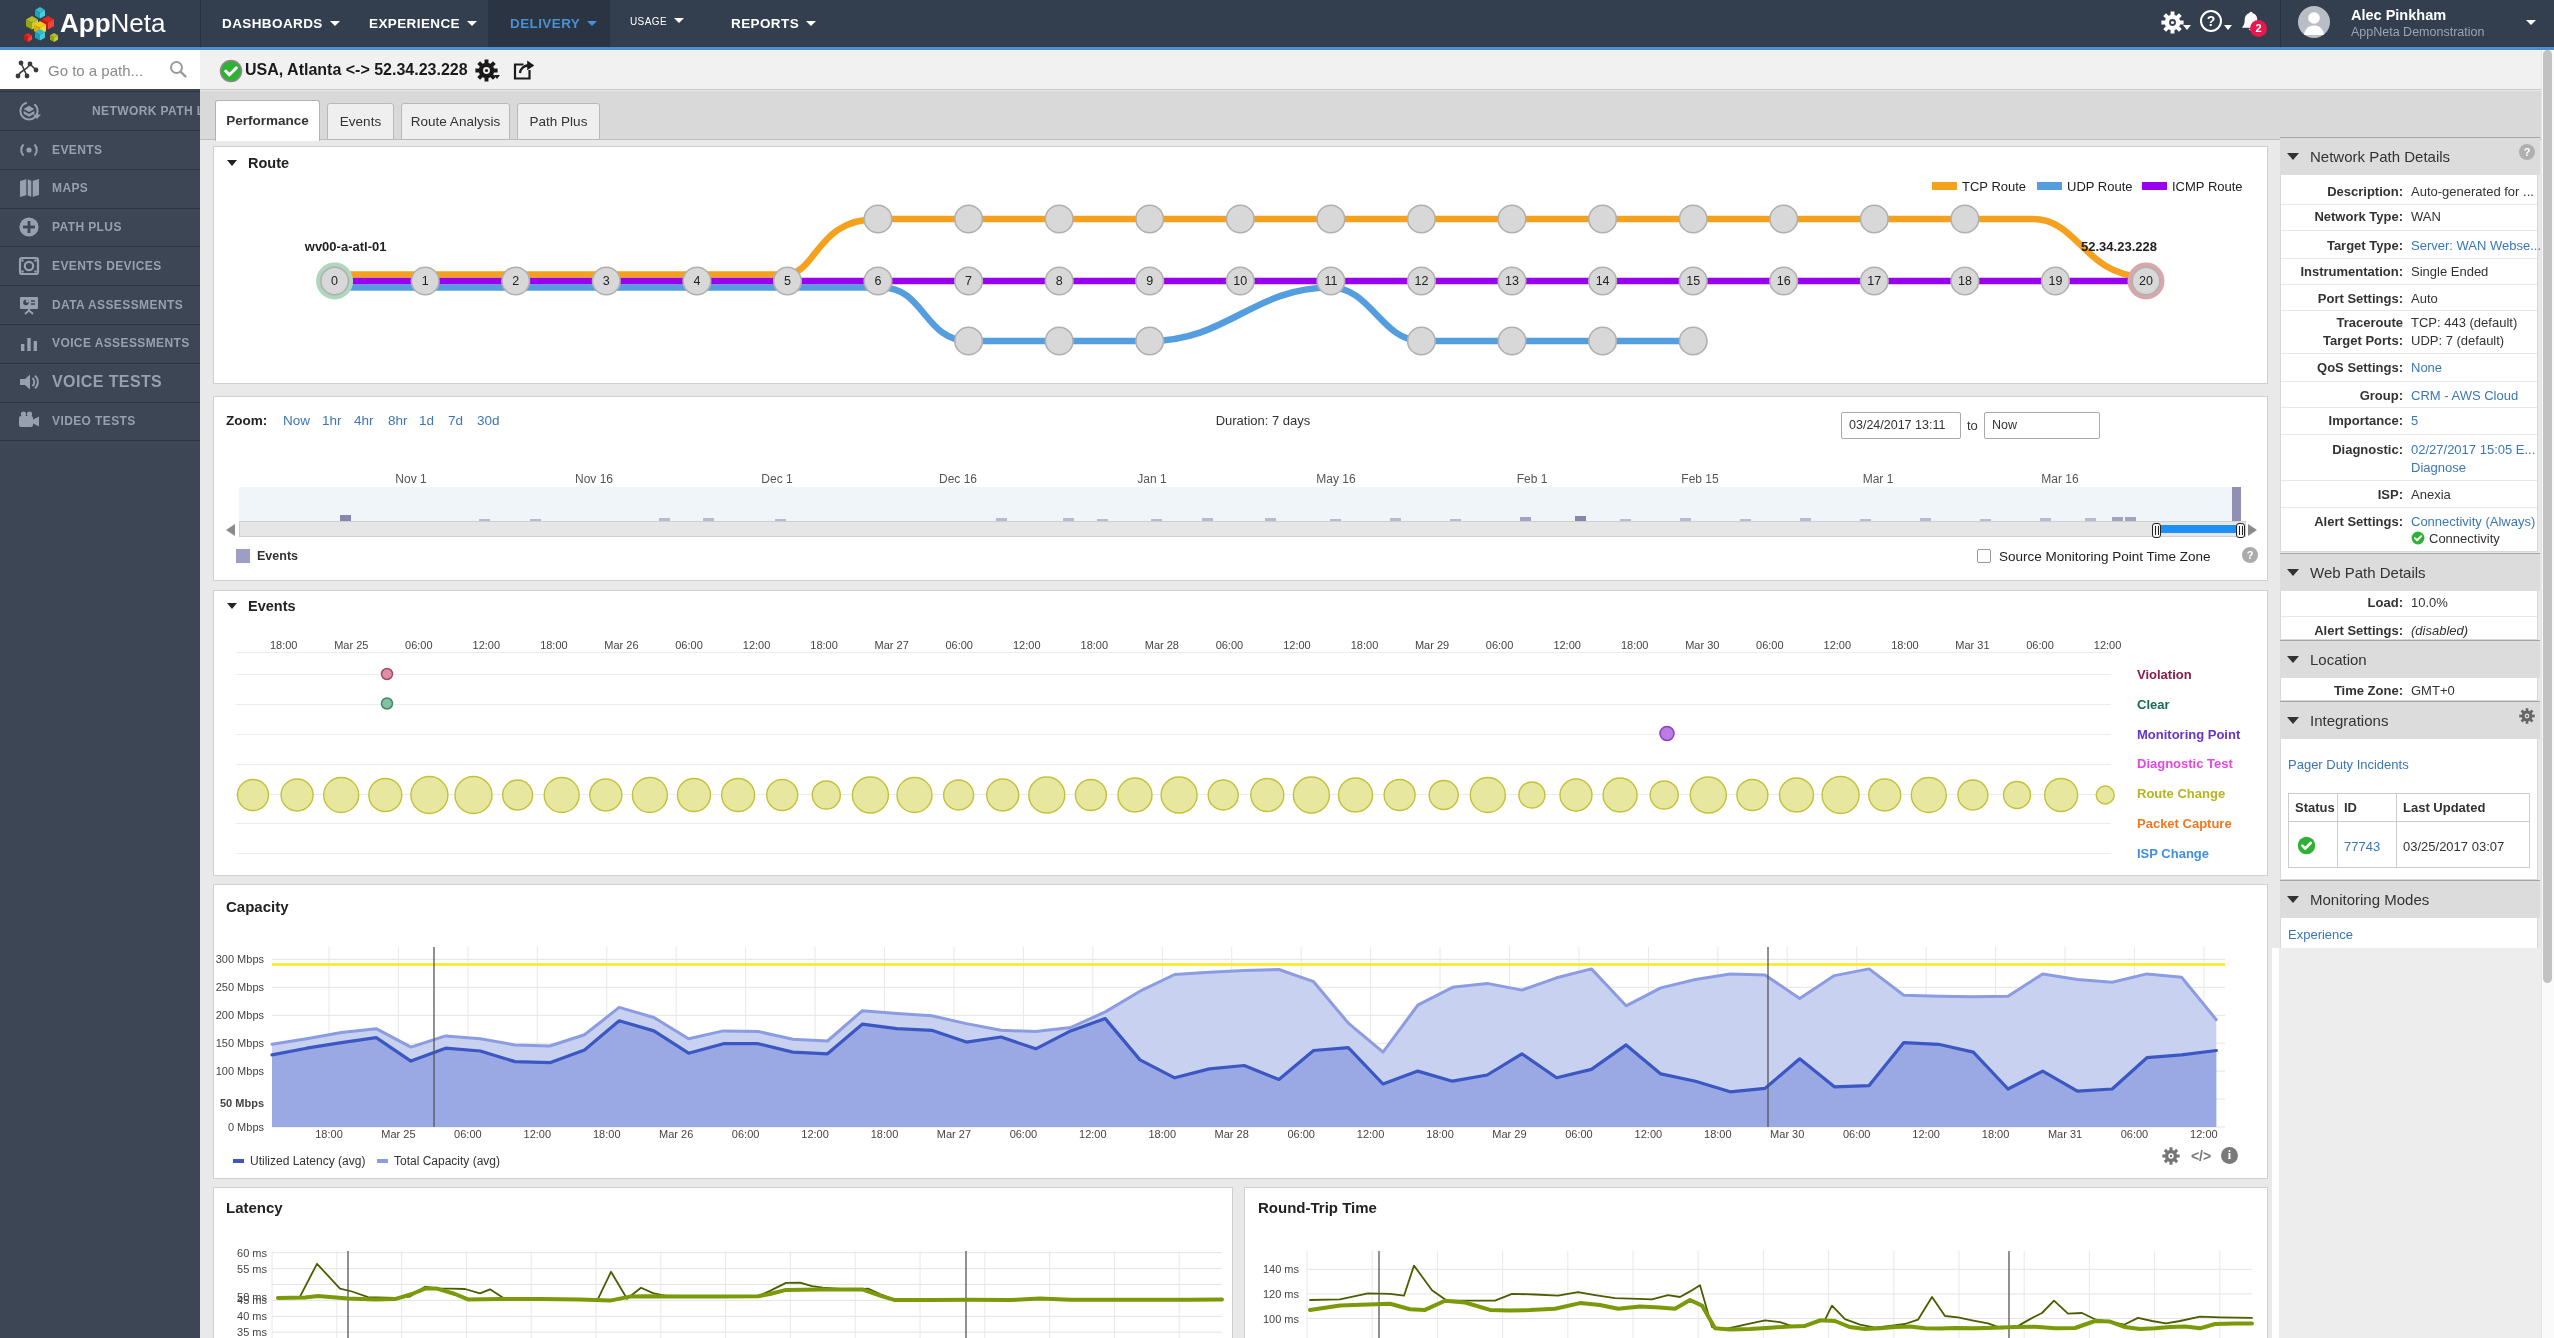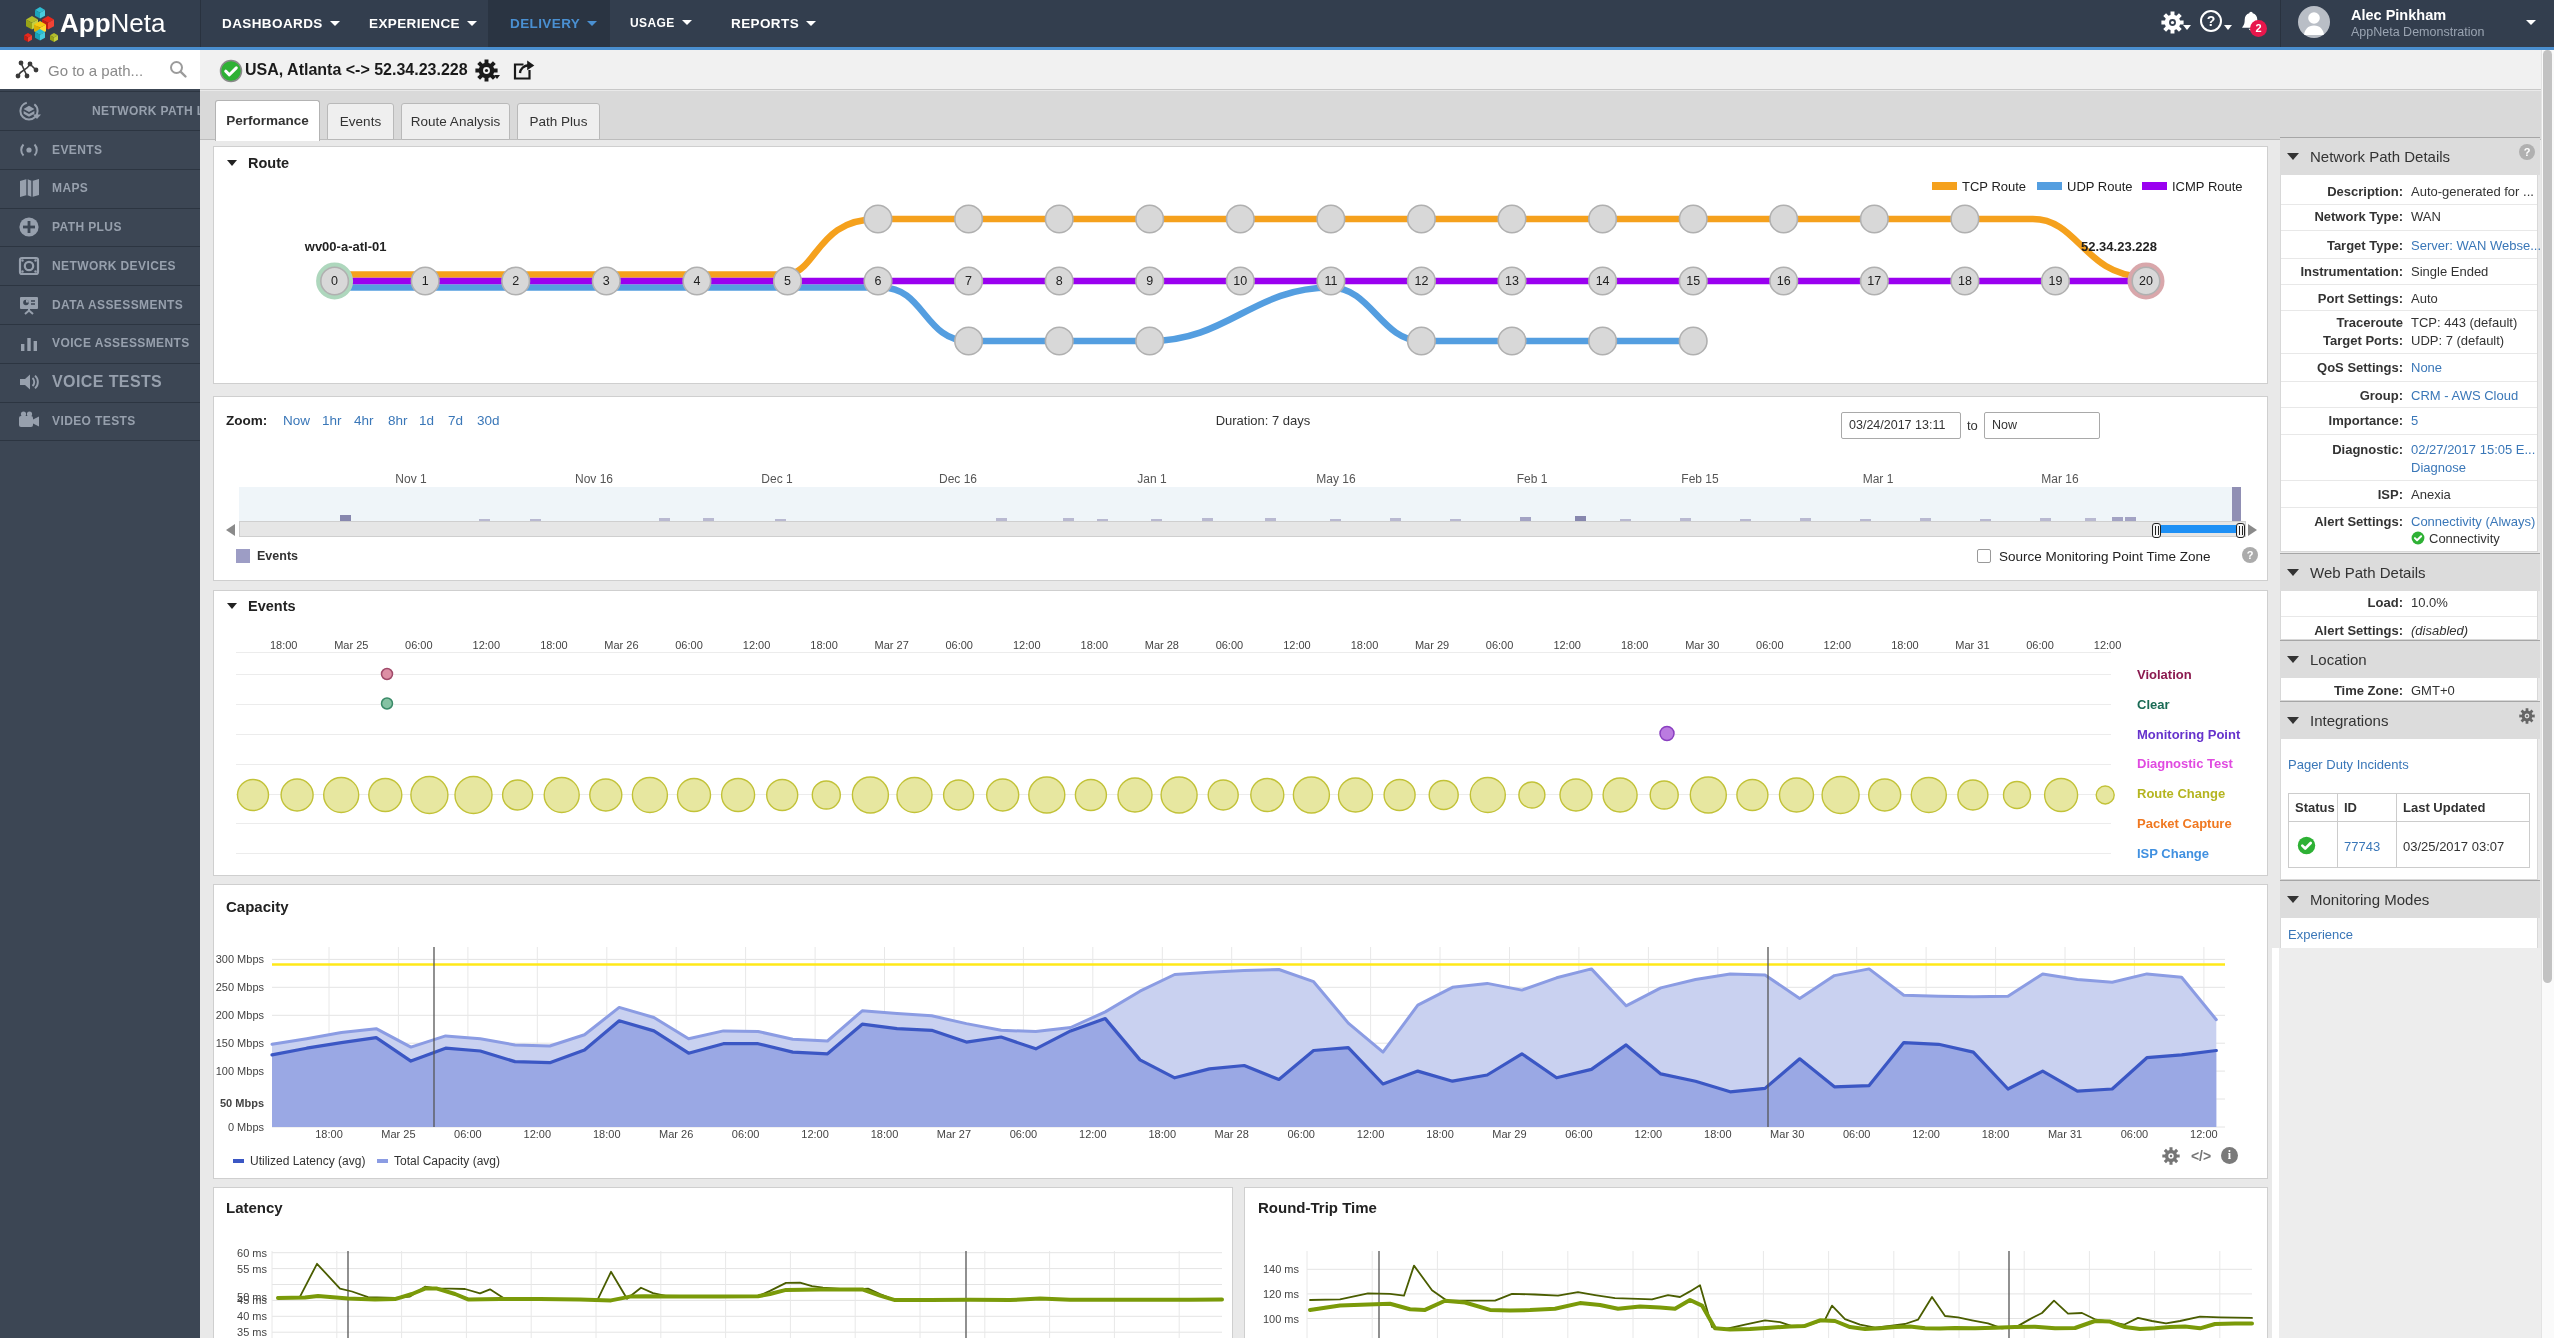--- a/index.html
+++ b/index.html
@@ -425,21 +425,21 @@
 <polygon points="27,30.3 31,32.6 31,37 27,34.7" fill="#99a416"></polygon>
 <polygon points="35,30.3 31,32.6 31,37 35,34.7" fill="#c5cf3e"></polygon>
 </g>
   </svg>
 <div style="position:absolute;left:60px;top:8px;font-size:26px;color:#fff;"><b>App</b><span style="font-weight:400">Neta</span></div>
 <div style="position:absolute;left:200px;top:0;width:1px;height:47px;background:#29323f;"></div>
 <div style="position:absolute;left:222px;top:16px;font-size:13.5px;font-weight:700;letter-spacing:0.4px;color:#fff;">DASHBOARDS<span style="display:inline-block;margin-left:7px;vertical-align:2px;width:0;height:0;border-left:5px solid transparent;border-right:5px solid transparent;border-top:5px solid #fff;"></span></div>
 <div style="position:absolute;left:369px;top:16px;font-size:13.5px;font-weight:700;letter-spacing:0.4px;color:#fff;">EXPERIENCE<span style="display:inline-block;margin-left:7px;vertical-align:2px;width:0;height:0;border-left:5px solid transparent;border-right:5px solid transparent;border-top:5px solid #fff;"></span></div>
 <div style="position:absolute;left:488px;top:0;width:122px;height:47px;background:#2a3442;"></div>
 <div style="position:absolute;left:510px;top:16px;font-size:13.5px;font-weight:700;letter-spacing:0.4px;color:#4a90d2;">DELIVERY<span style="display:inline-block;margin-left:7px;vertical-align:2px;width:0;height:0;border-left:5px solid transparent;border-right:5px solid transparent;border-top:5px solid #4a90d2;"></span></div>
-<div style="position:absolute;left:630px;top:16px;font-size:12px;font-weight:700;letter-spacing:0.4px;color:#fff;">USAGE<span style="display:inline-block;margin-left:7px;vertical-align:2px;width:0;height:0;border-left:5px solid transparent;border-right:5px solid transparent;border-top:5px solid #fff;"></span></div>
+<div style="position:absolute;left:630px;top:16px;font-size:10px;font-weight:400;letter-spacing:0.4px;color:#fff;">USAGE<span style="display:inline-block;margin-left:7px;vertical-align:2px;width:0;height:0;border-left:5px solid transparent;border-right:5px solid transparent;border-top:5px solid #fff;"></span></div>
 <div style="position:absolute;left:731px;top:16px;font-size:13.5px;font-weight:700;letter-spacing:0.4px;color:#fff;">REPORTS<span style="display:inline-block;margin-left:7px;vertical-align:2px;width:0;height:0;border-left:5px solid transparent;border-right:5px solid transparent;border-top:5px solid #fff;"></span></div>
 <svg width="23" height="23" viewBox="0 0 23 23" style="position:absolute;left:2161px;top:11px;">
     <path d="M19.07,9.55 L22.59,9.52 L22.59,13.48 L19.07,13.45 L18.23,15.47 L20.75,17.94 L17.94,20.75 L15.47,18.23 L13.45,19.07 L13.48,22.59 L9.52,22.59 L9.55,19.07 L7.53,18.23 L5.06,20.75 L2.25,17.94 L4.77,15.47 L3.93,13.45 L0.41,13.48 L0.41,9.52 L3.93,9.55 L4.77,7.53 L2.25,5.06 L5.06,2.25 L7.53,4.77 L9.55,3.93 L9.52,0.41 L13.48,0.41 L13.45,3.93 L15.47,4.77 L17.94,2.25 L20.75,5.06 L18.23,7.53 Z M14.95,11.50 A3.4499999999999997,3.4499999999999997 0 1 0 8.05,11.50 A3.4499999999999997,3.4499999999999997 0 1 0 14.95,11.50 Z" fill="#fff" fill-rule="evenodd"></path>
     <circle cx="11.5" cy="11.5" r="1.61" fill="#fff"></circle>
   </svg>
 <span style="position:absolute;left:2183px;top:25px;width:0;height:0;border-left:4px solid transparent;border-right:4px solid transparent;border-top:5px solid #fff;"></span>
 <svg width="26" height="26" viewBox="0 0 26 26" style="position:absolute;left:2199px;top:9px;">
 <circle cx="12" cy="12" r="10" fill="none" stroke="#fff" stroke-width="2"></circle>
 <text x="12" y="17" font-size="14" font-weight="bold" fill="#fff" text-anchor="middle" font-family="Liberation Sans">?</text>
   </svg>
@@ -516,21 +516,21 @@
 <div style="position:absolute;left:52px;top:227.0px;transform:translateY(-50%);font-size:12px;font-weight:700;letter-spacing:0.4px;color:#97a0ad;">PATH PLUS</div>
 <div style="position:absolute;left:0;top:246.4px;width:200px;height:1px;background:#2c3541;"></div>
 <svg width="26" height="26" viewBox="0 0 26 26" style="position:absolute;left:16px;top:252.8px;">
     <rect x="4" y="5" width="18" height="16" rx="2" fill="none" stroke="#97a0ad" stroke-width="2.2"></rect>
         <circle cx="13" cy="13" r="4.2" fill="none" stroke="#97a0ad" stroke-width="2.2"></circle>
         <circle cx="6.5" cy="7.5" r="1.2" fill="#97a0ad"></circle>
     <circle cx="19.5" cy="7.5" r="1.2" fill="#97a0ad"></circle>
         <circle cx="6.5" cy="18.5" r="1.2" fill="#97a0ad"></circle>
     <circle cx="19.5" cy="18.5" r="1.2" fill="#97a0ad"></circle>
   </svg>
-<div style="position:absolute;left:52px;top:265.8px;transform:translateY(-50%);font-size:12px;font-weight:700;letter-spacing:0.4px;color:#97a0ad;">NETWORK DEVICES</div>
+<div style="position:absolute;left:52px;top:265.8px;transform:translateY(-50%);font-size:12px;font-weight:700;letter-spacing:0.4px;color:#97a0ad;">EVENTS DEVICES</div>
 <div style="position:absolute;left:0;top:285.2px;width:200px;height:1px;background:#2c3541;"></div>
 <svg width="26" height="26" viewBox="0 0 26 26" style="position:absolute;left:16px;top:291.6px;">
     <rect x="4" y="5" width="18" height="12" rx="1" fill="#97a0ad"></rect>
         <circle cx="10" cy="10.5" r="2.8" fill="#3c4654"></circle>
         <path d="M10 10.5 L10 7.7 A2.8 2.8 0 0 1 12.8 10.5 Z" fill="#97a0ad"></path>
         <line x1="15" y1="9" x2="19" y2="9" stroke="#3c4654" stroke-width="1.5"></line>
         <line x1="15" y1="12" x2="19" y2="12" stroke="#3c4654" stroke-width="1.5"></line>
         <line x1="13" y1="17" x2="13" y2="19" stroke="#97a0ad" stroke-width="2"></line>
         <line x1="9" y1="22" x2="13" y2="18.5" stroke="#97a0ad" stroke-width="2"></line>
         <line x1="17" y1="22" x2="13" y2="18.5" stroke="#97a0ad" stroke-width="2"></line>

